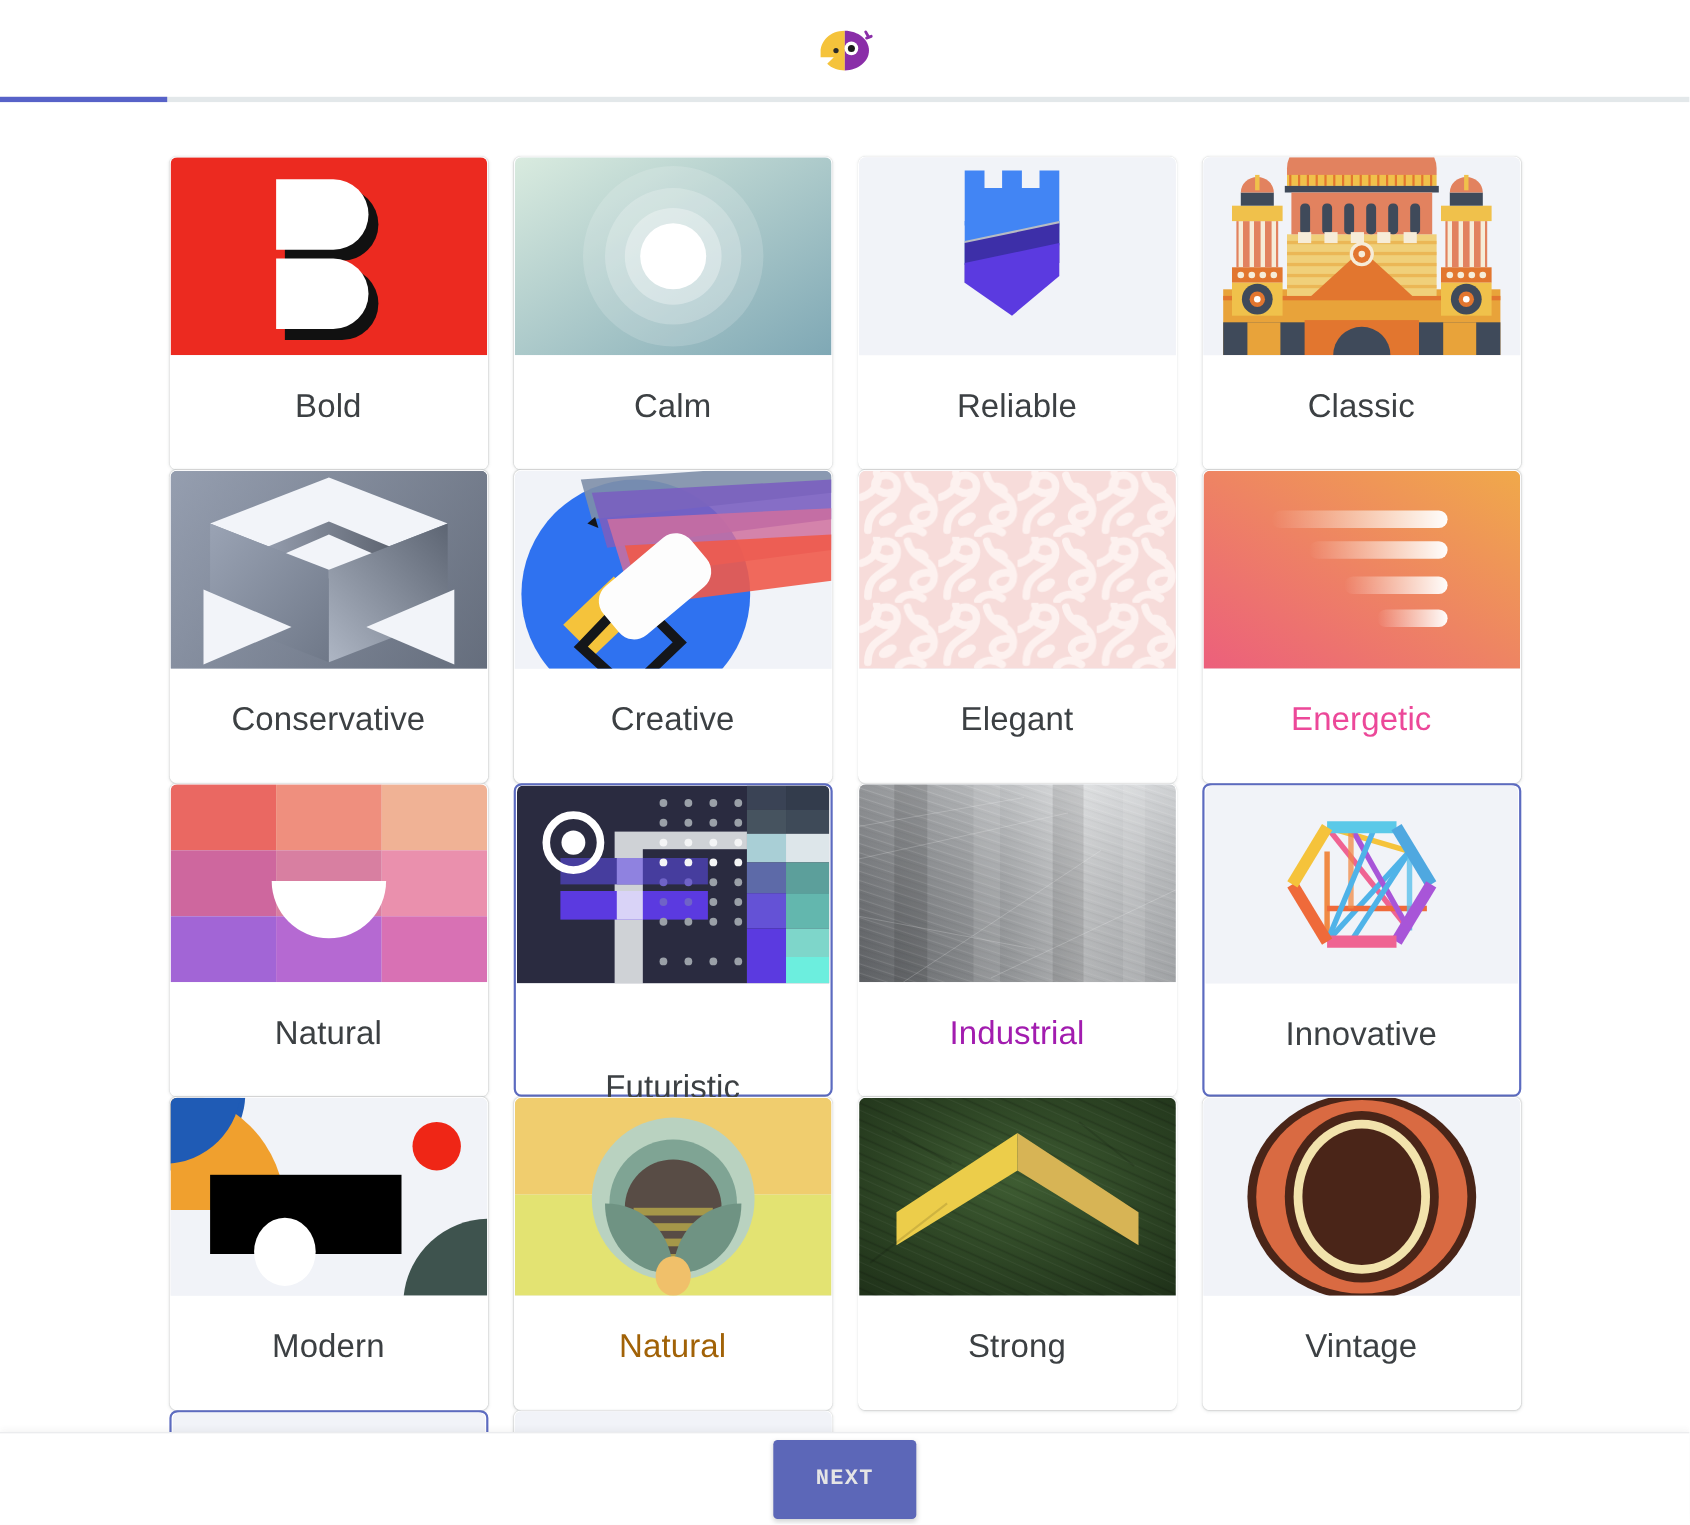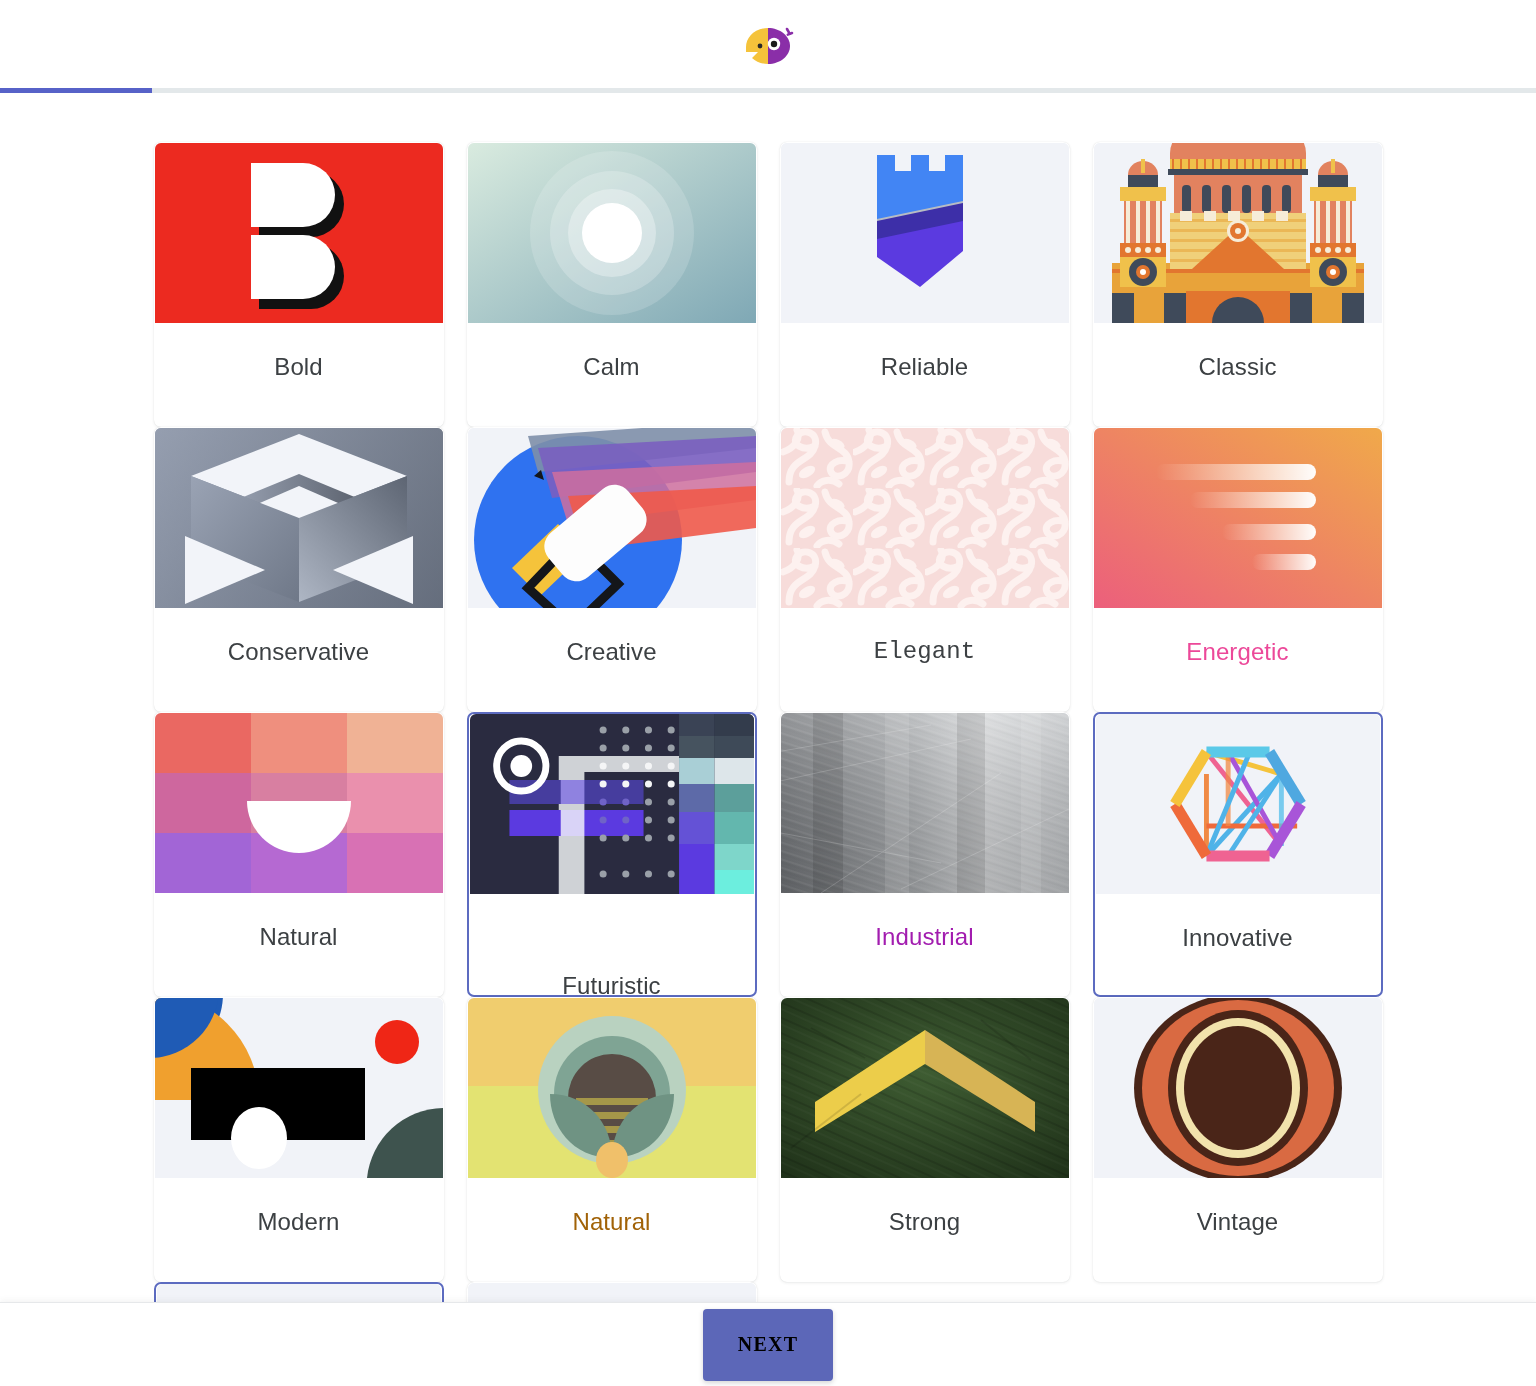--- a/index.html
+++ b/index.html
@@ -63,37 +63,37 @@
     position: relative;
     background: #f1f3f8;
     flex: 0 0 auto;
   }
   .card.selected .card-media { width: 284px; }
   .card-media svg { display:block; width: 100%; height: 100%; }
   .card-label {
     flex: 1 1 auto;
     display: flex; align-items: flex-start; justify-content: center;
     padding-top: 30px;
-    font-size: 24px; color: #3c4043; letter-spacing: .1px;
+    font-size: 30px; color: #3c4043; letter-spacing: .1px;
   }
 
   
   .footer {
     position: absolute; left: 0; bottom: 0;
     width: 100%; height: 84px;
     background: #ffffff;
     border-top: 1px solid #e6e8ea;
     display: flex; align-items: center; justify-content: center;
     box-shadow: 0 -2px 6px rgba(60,64,67,.06);
   }
   .next-btn {
     width: 130px; height: 72px;
-    background: #5c67b8; color: #000000;
+    background: #5c67b8; color: #e5e5e5;
     border: none; border-radius: 4px;
-    font-family: Liberation Serif, serif;
+    font-family: Liberation Mono, monospace;
     font-size: 20px; font-weight: bold; letter-spacing: 1.2px;
     cursor: pointer;
     box-shadow: 0 2px 5px rgba(60,64,67,.22);
   }
 </style>
 </head>
 <body>
 
 <div class="app">
 
@@ -341,21 +341,21 @@
         </g>
         <g fill="#fdf1ef">
           <ellipse cx="26" cy="44" rx="9" ry="5" transform="rotate(-30 26 44)"></ellipse>
           <ellipse cx="56" cy="16" rx="8" ry="4.5" transform="rotate(25 56 16)"></ellipse>
         </g>
       </pattern>
     </defs>
     <rect width="288" height="180" fill="url(#dmsk)"></rect>
   </svg>
           </div>
-          <div class="card-label" style="color: rgb(60, 64, 67); font-family: Liberation Mono, monospace;">Elegant</div>
+          <div class="card-label" style="color: rgb(60, 64, 67);">Elegant</div>
         </div>
         <div class="card unselected">
           <div class="card-media">
             <svg viewBox="0 0 288 180" preserveAspectRatio="none" xmlns="http://www.w3.org/2000/svg">
     <defs>
       <linearGradient id="eg" x1="0" y1="1" x2="1" y2="0">
         <stop offset="0" stop-color="#ec5f7c"></stop>
                   <stop offset="1" stop-color="#f0a94a"></stop>
                 </linearGradient>
       <linearGradient id="bar1" x1="0" y1="0" x2="1" y2="0">

